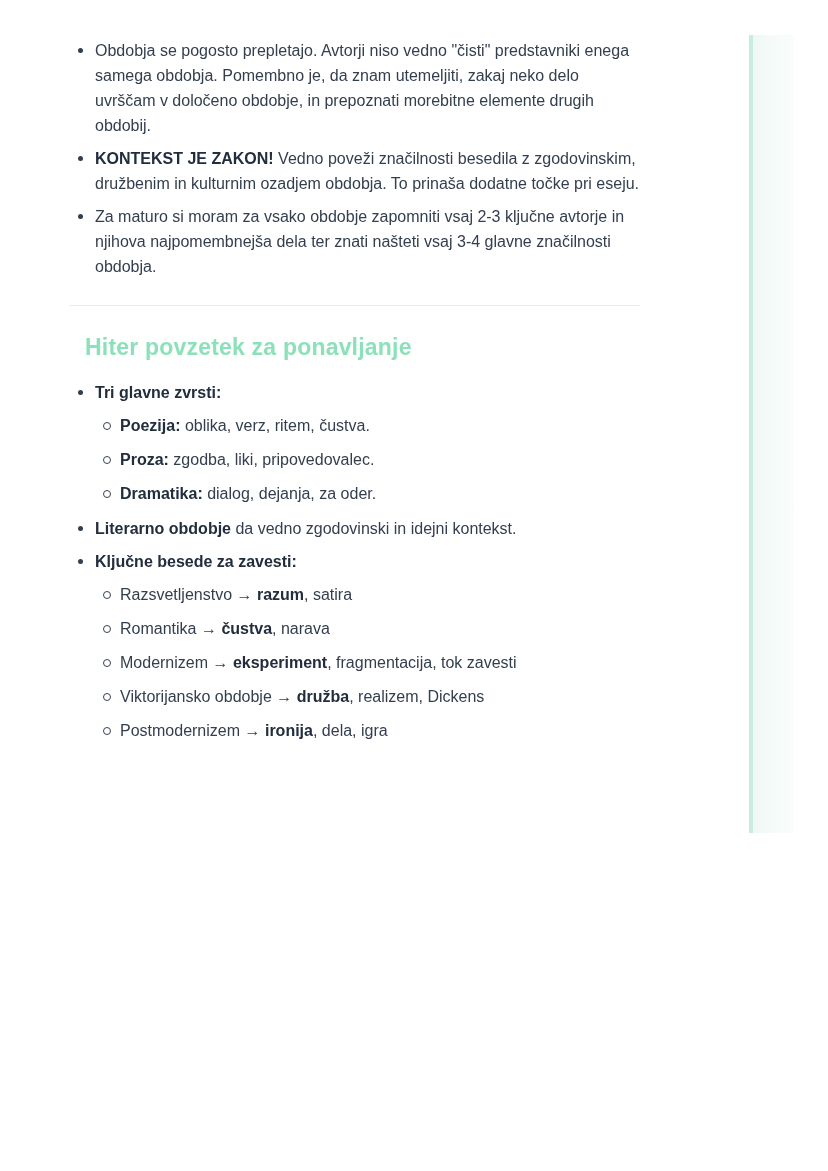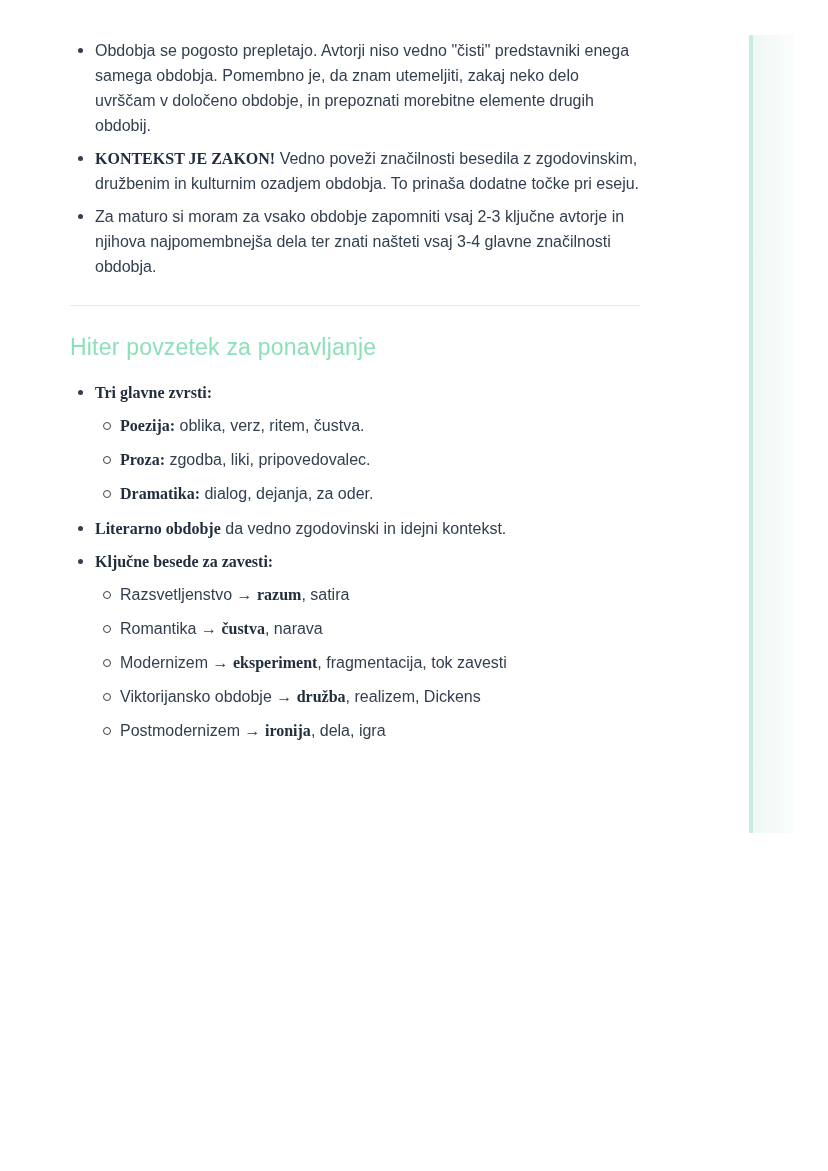--- a/index.html
+++ b/index.html
@@ -55,42 +55,41 @@
   .marker.circle{
     left:8px; top:9px;
     width:6px; height:6px;
     border-radius:50%;
     border:1.5px solid #3a4450;
     background:transparent;
   }
   .b{
     font-weight:700;
     color:var(--bold-color);
-    font-family:Liberation Serif, serif;
   }
   ul.sublist{
     list-style:none;
     margin:8px 0 10px 0;
     padding:0;
   }
   ul.sublist > li{
     position:relative;
     padding-left:25px;
     margin:4px 0 9px 0;
   }
   hr.divider{
     border:none;
     border-top:1px solid var(--divider-color);
     margin:26px 0 0 0;
   }
   h2.section-heading{
-    margin:27px 0 19px 0;
+    margin:27px 0 19px 15px;
     font-size:23px;
     line-height:28px;
-    font-weight:400;
+    font-weight:700;
     color:var(--heading-color);
     letter-spacing:0.2px;
   }
   .side-strip{
     position:absolute;
     left:749px;
     top:35px;
     width:41px;
     height:798px;
     background:linear-gradient(to right, var(--strip-fill-color), #fbfdfc);

